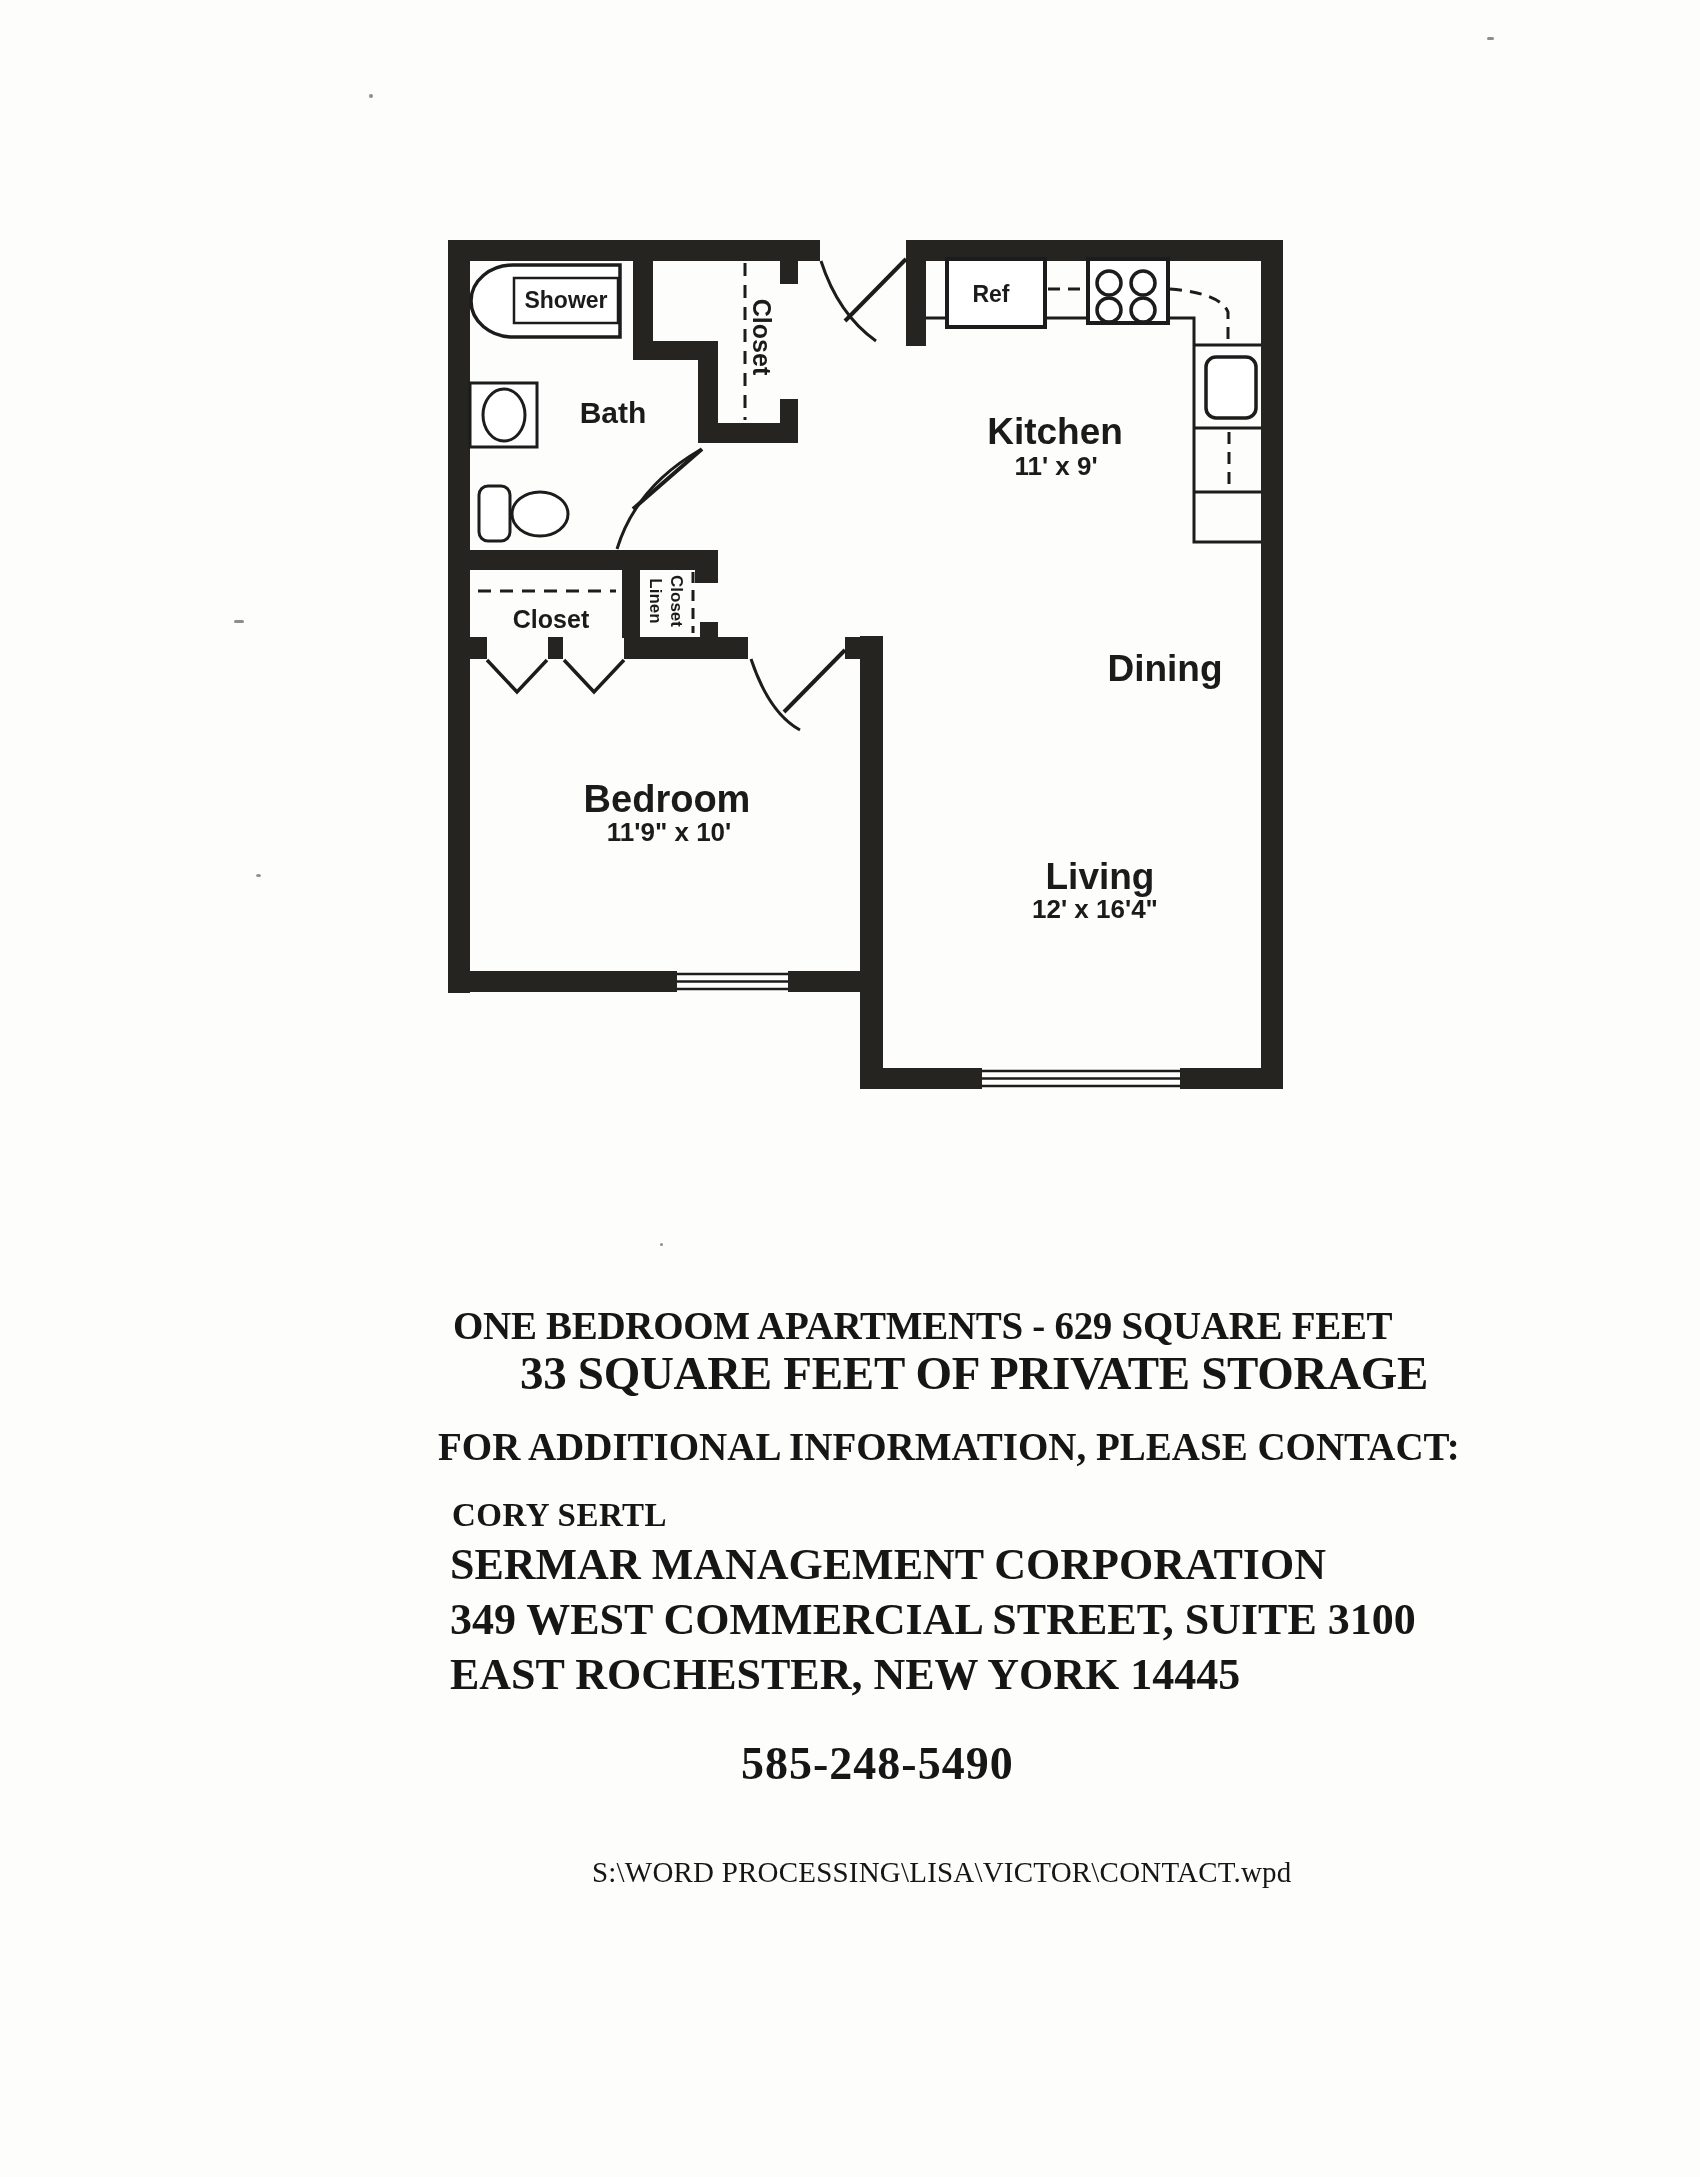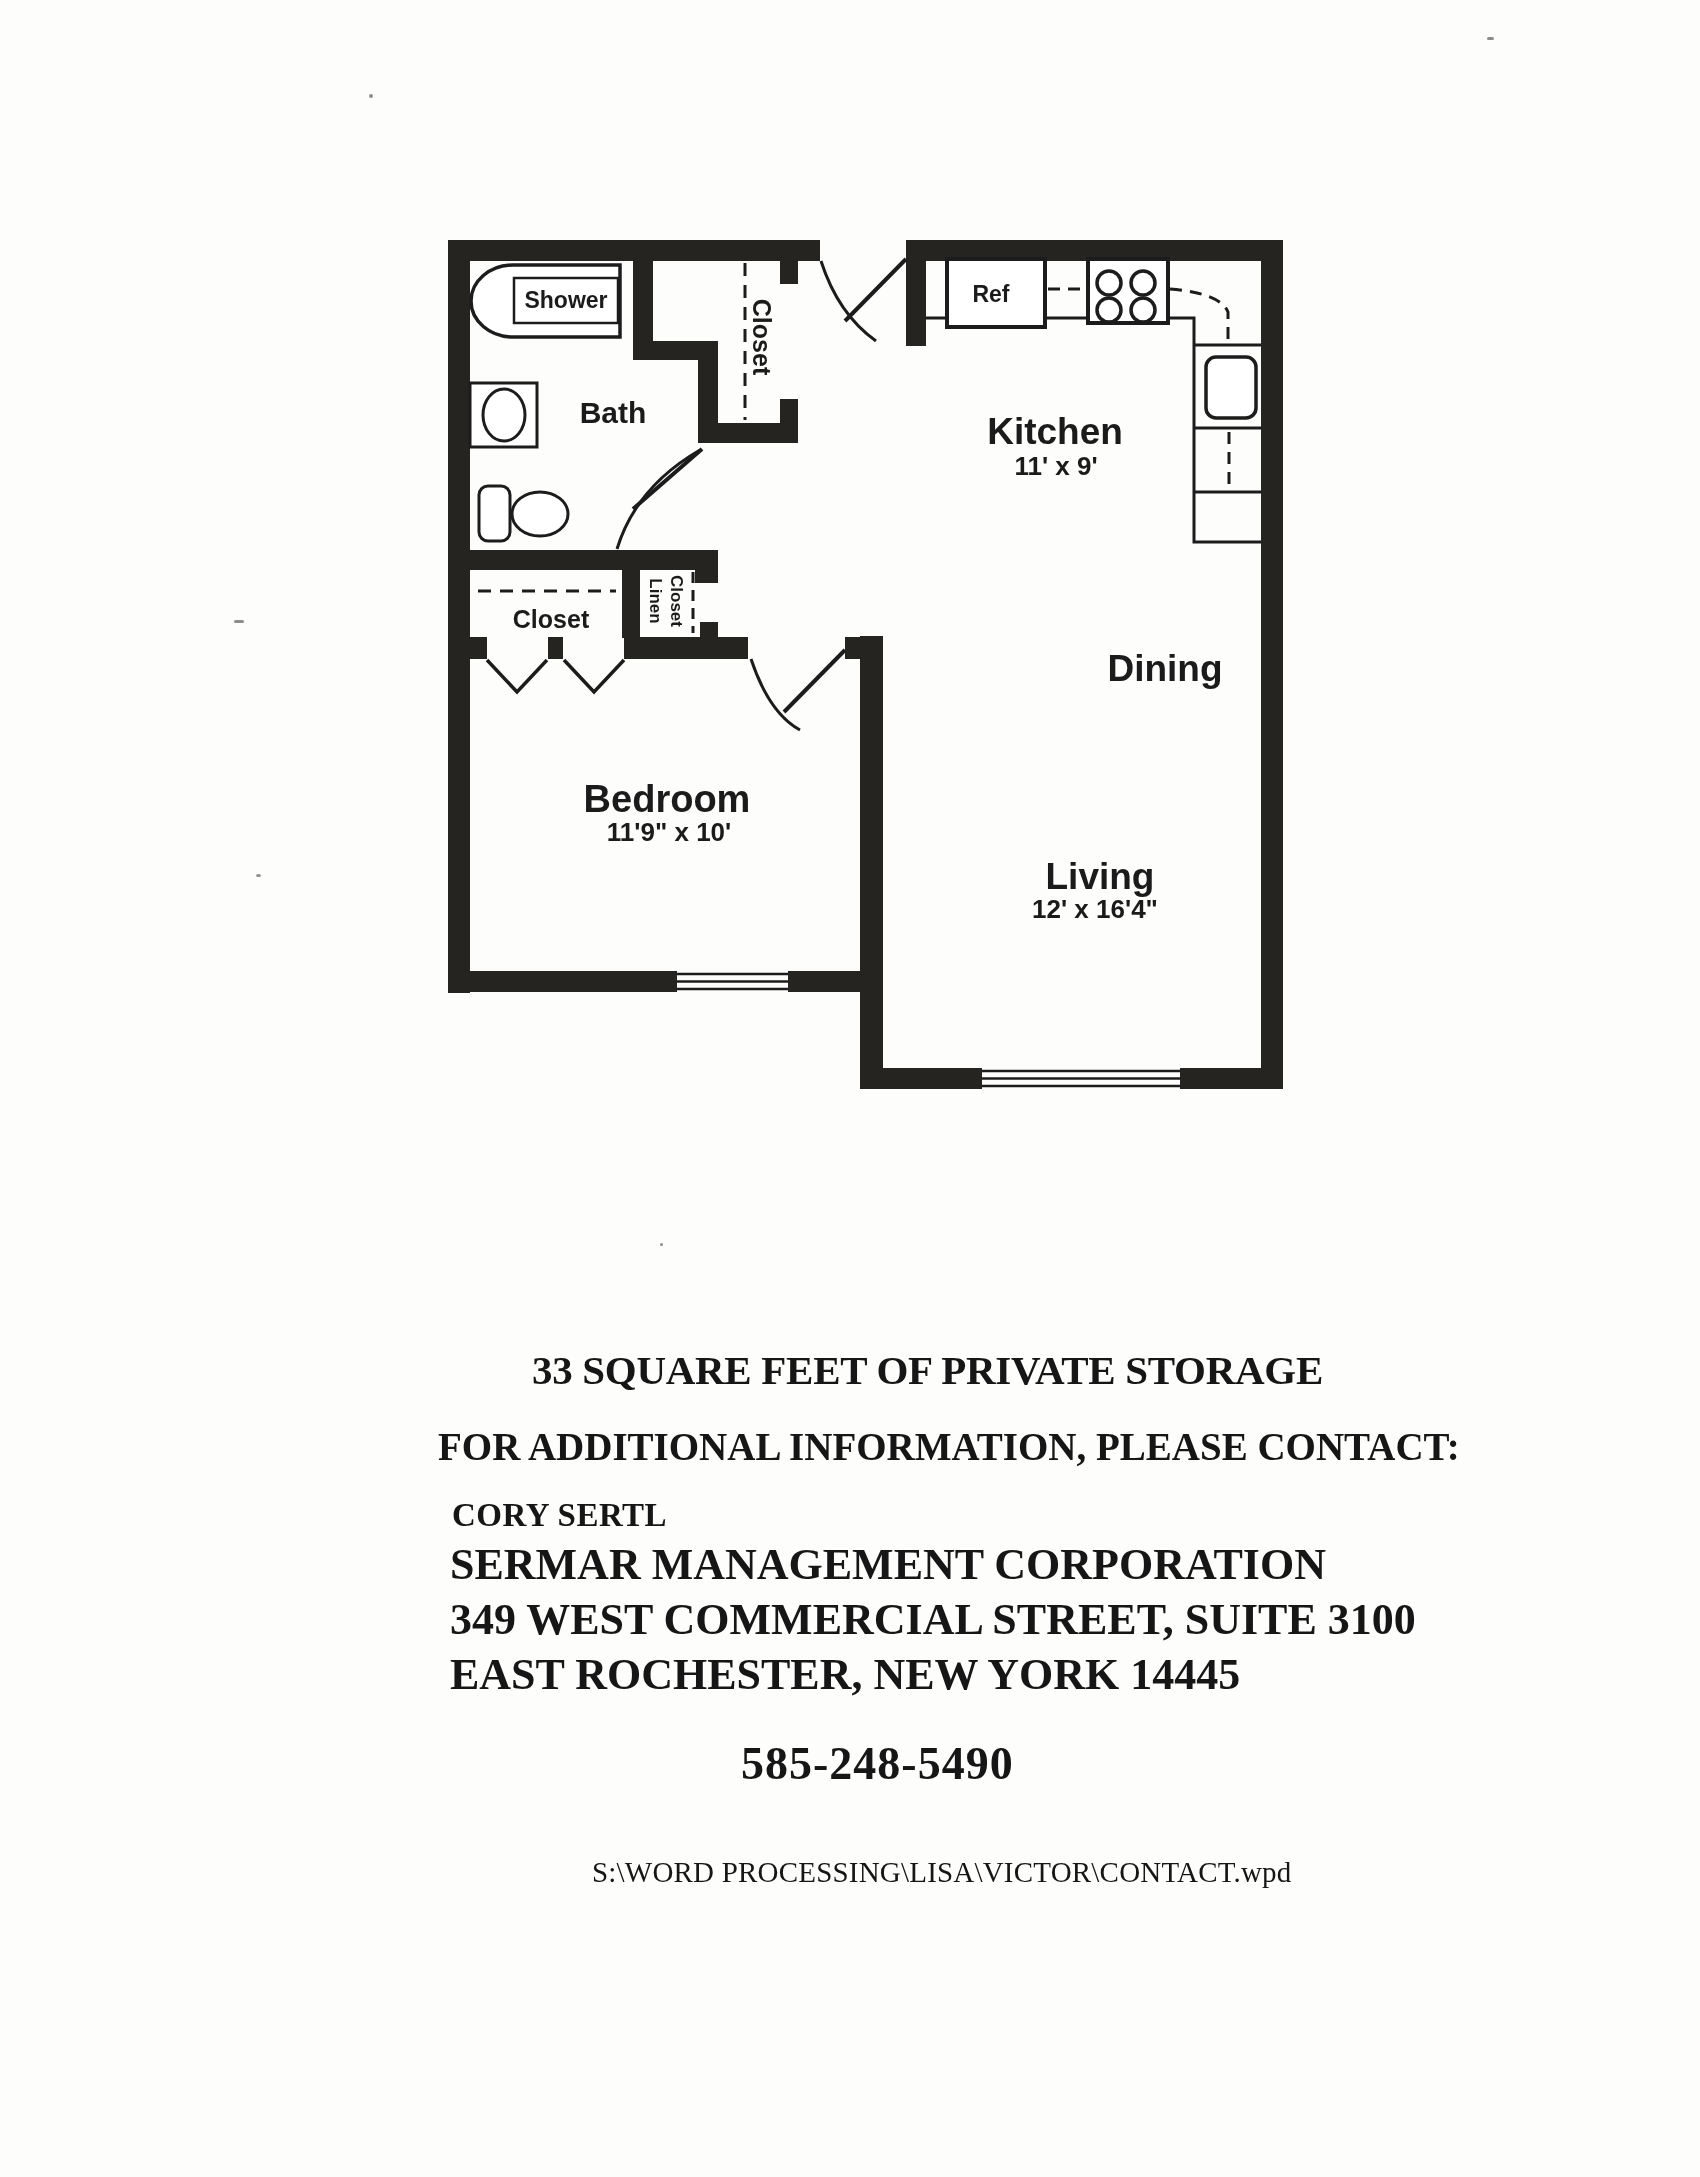--- a/index.html
+++ b/index.html
@@ -12,21 +12,21 @@
   }
   .plan-svg{position:absolute;left:0;top:0;}
   .doc-line{
     position:absolute;
     color:#161616;
     font-family:"Liberation Serif", serif;
     font-weight:bold;
     white-space:nowrap;
   }
   .l-summary1{left:453px;top:1303px;font-size:39px;letter-spacing:-0.3px;}
-  .l-summary2{left:532px;top:1346px;font-size:41px;letter-spacing:-0.3px;}
+  .l-summary2{left:520px;top:1346px;font-size:47px;letter-spacing:-0.3px;}
   .l-contact-intro{left:438px;top:1424px;font-size:39px;}
   .l-name{left:452px;top:1497px;font-size:33px;letter-spacing:0.5px;text-align:center;}
   .l-company{left:450px;top:1539px;font-size:44px;}
   .l-addr1{left:450px;top:1594px;font-size:44px;}
   .l-addr2{left:450px;top:1649px;font-size:44px;text-align:right;}
   .l-phone{left:741px;top:1737px;font-size:46px;letter-spacing:1px;}
   .l-path{left:549px;top:1856px;font-size:29px;font-weight:normal;letter-spacing:0.2px;margin-left:43px;}
   .speck{position:absolute;background:#8d8d8d;border-radius:50%;}
 </style>
 </head>
@@ -150,20 +150,21 @@
       <text x="655" y="601" font-size="17" dominant-baseline="central" transform="rotate(90 655 601)">Linen</text>
       <text x="676" y="601" font-size="17" dominant-baseline="central" transform="rotate(90 676 601)">Closet</text>
       <text x="1165" y="668" font-size="37" dominant-baseline="central">Dining</text>
       <text x="667" y="799" font-size="38" dominant-baseline="central">Bedroom</text>
       <text x="669" y="832" font-size="26" dominant-baseline="central">11'9" x 10'</text>
       <text x="1100" y="876" font-size="37" dominant-baseline="central">Living</text>
       <text x="1095" y="909" font-size="26" dominant-baseline="central">12' x 16'4"</text>
     </g>
   </svg>
 
+  <div class="doc-line l-summary1">ONE BEDROOM APARTMENTS - 629 SQUARE FEET</div>
   <div class="doc-line l-summary2">33 SQUARE FEET OF PRIVATE STORAGE</div>
   <div class="doc-line l-contact-intro">FOR ADDITIONAL INFORMATION, PLEASE CONTACT:</div>
   <div class="doc-line l-name">CORY SERTL</div>
   <div class="doc-line l-company">SERMAR MANAGEMENT CORPORATION</div>
   <div class="doc-line l-addr1">349 WEST COMMERCIAL STREET, SUITE 3100</div>
   <div class="doc-line l-addr2">EAST ROCHESTER, NEW YORK 14445</div>
   <div class="doc-line l-phone">585-248-5490</div>
   <div class="doc-line l-path">S:\WORD PROCESSING\LISA\VICTOR\CONTACT.wpd</div>
 
   <div class="speck" style="left:369px;top:94px;width:4px;height:4px;"></div>

